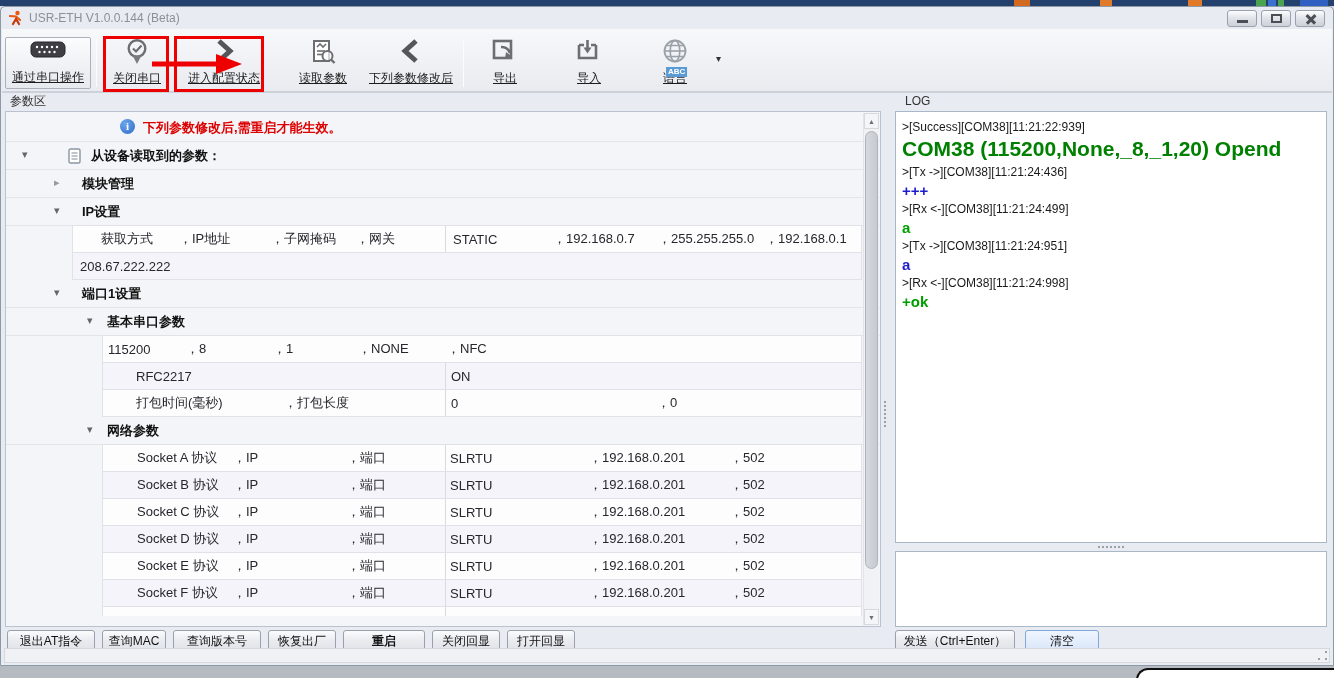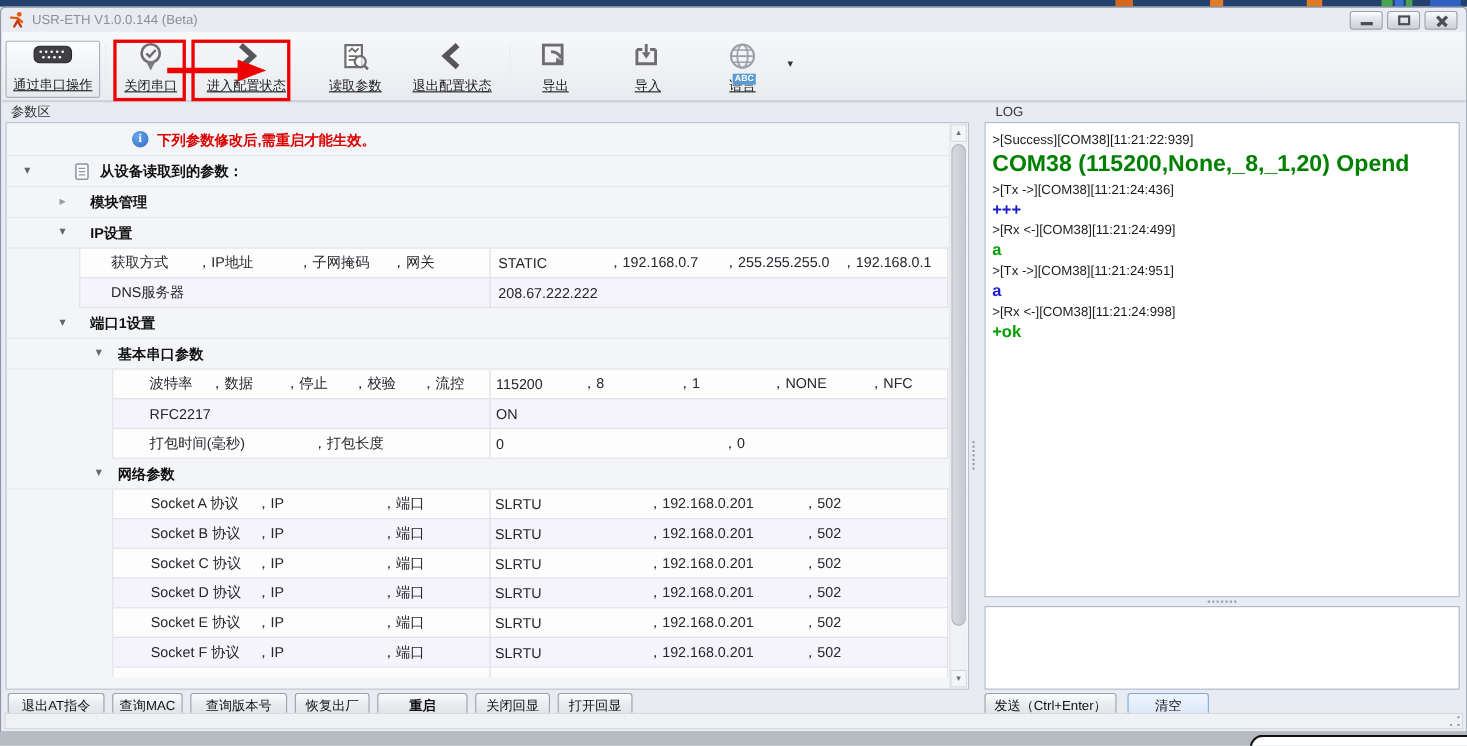--- a/index.html
+++ b/index.html
@@ -199,21 +199,21 @@
           <circle cx="17.5" cy="18" r="5" fill="#fff" fill-opacity="0.7" stroke="#6e6e72" stroke-width="2"></circle>
           <line x1="21" y1="21.5" x2="24.5" y2="25" stroke="#6e6e72" stroke-width="2.4"></line>
         </svg>
         <div class="tlabel">读取参数</div>
       </div>
 
       <div class="tbtn" style="left:368px;width:82px">
         <svg width="26" height="26" viewBox="0 0 26 26">
           <path d="M18 3 L7 13 L18 23" stroke="#55555a" stroke-width="5" fill="none" stroke-linejoin="miter"></path>
         </svg>
-        <div class="tlabel">退出配置状态</div>
+        <div class="tlabel">下列参数修改后</div>
       </div>
       <div class="tsep" style="left:461px"></div>
 
       <div class="tbtn" style="left:474px;width:58px">
         <svg width="28" height="26" viewBox="0 0 28 26">
           <rect x="3" y="3" width="17" height="17" fill="none" stroke="#6e6e72" stroke-width="2.6"></rect>
           <path d="M10 9 q7 0 9 6" stroke="#6e6e72" stroke-width="2.6" fill="none"></path>
           <path d="M15 14 L21 18.5 L14 20.5 Z" fill="#6e6e72"></path>
         </svg>
         <div class="tlabel">导出</div>
@@ -292,48 +292,38 @@
               <span class="seg" style="width:100px">STATIC</span>
               <span class="seg" style="width:105px">，192.168.0.7</span>
               <span class="seg" style="width:107px">，255.255.255.0</span>
               <span class="seg">，192.168.0.1</span>
             </div>
           </div>
         </div>
 
         <div class="trow">
           <div class="pbox ml66 alt">
-            <div class="lc" style="width:373px;padding-left:28px">
-              <span class="seg">DNS服务器</span>
-            </div>
             <div class="vc" style="padding-left:7px">
               <span class="seg">208.67.222.222</span>
             </div>
           </div>
         </div>
 
         <div class="trow sec">
           <span class="exp" style="left:48px">▾</span>
           <span class="sec-t" style="left:76px">端口1设置</span>
         </div>
 
         <div class="trow sec">
           <span class="exp" style="left:81px">▾</span>
           <span class="sec-t" style="left:101px">基本串口参数</span>
         </div>
 
         <div class="trow">
           <div class="pbox ml96">
-            <div class="lc" style="width:343px;padding-left:33px">
-              <span class="seg" style="width:55px">波特率</span>
-              <span class="seg" style="width:68px">，数据</span>
-              <span class="seg" style="width:62px">，停止</span>
-              <span class="seg" style="width:62px">，校验</span>
-              <span class="seg">，流控</span>
-            </div>
             <div class="vc" style="padding-left:5px">
               <span class="seg" style="width:78px">115200</span>
               <span class="seg" style="width:87px">，8</span>
               <span class="seg" style="width:85px">，1</span>
               <span class="seg" style="width:89px">，NONE</span>
               <span class="seg">，NFC</span>
             </div>
           </div>
         </div>
 

